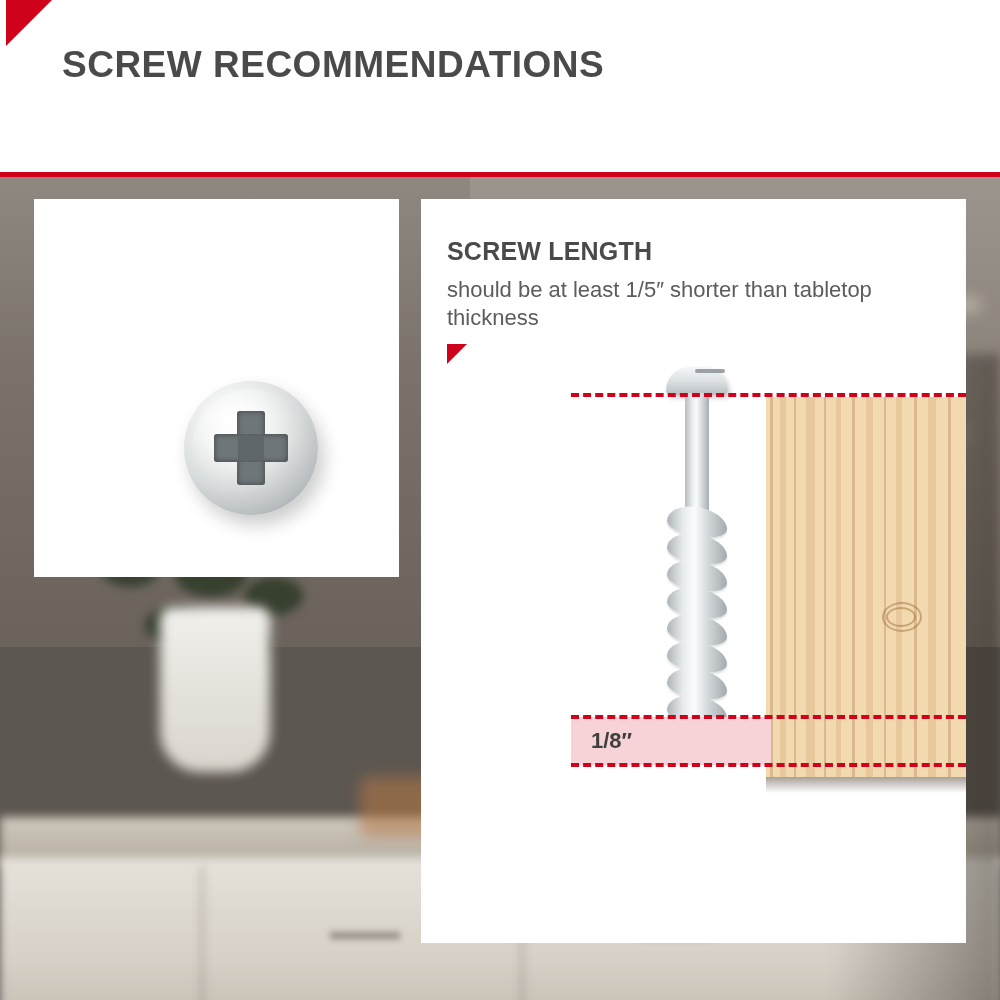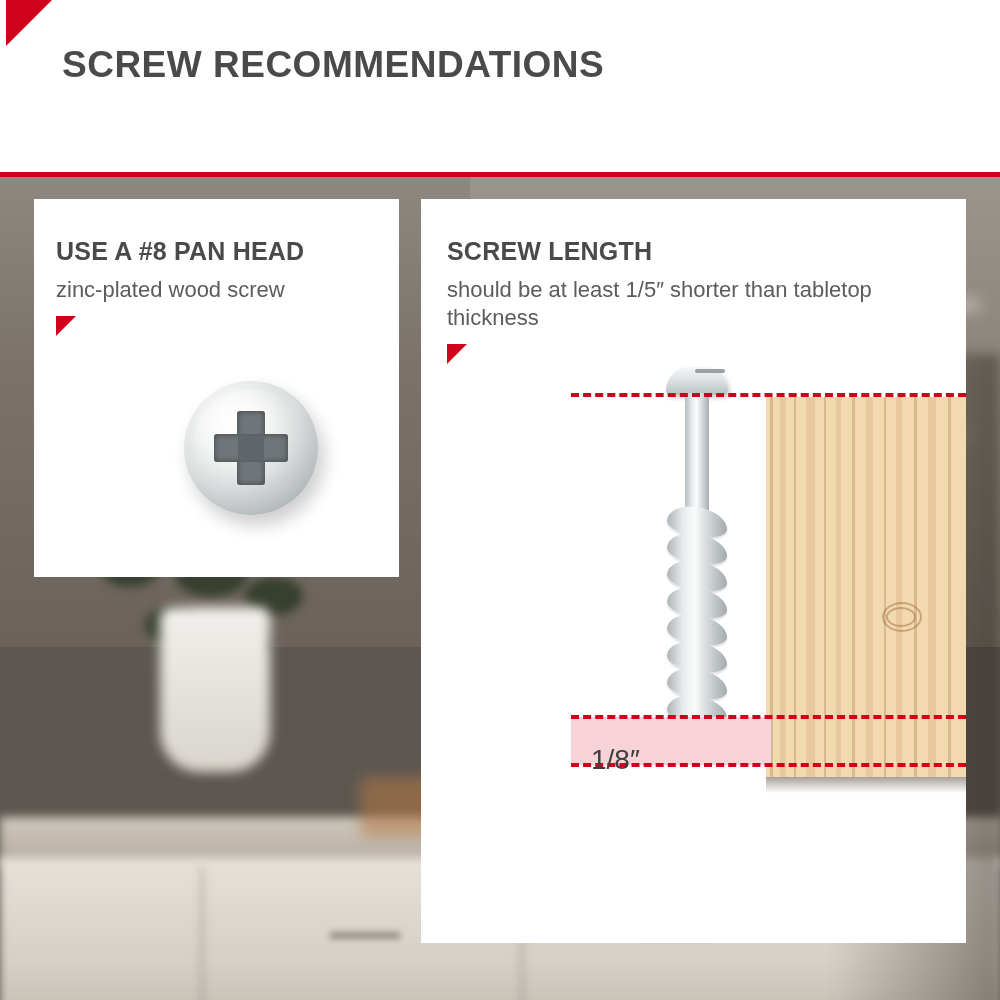--- a/index.html
+++ b/index.html
@@ -292,24 +292,23 @@
   }
   .gap-band {
     position: absolute;
     left: 150px; top: 368px;
     width: 200px; height: 48px;
     background: #f7d2d6;
   }
   .gap-label {
     position: absolute;
     left: 170px; top: 379px;
-    font-size: 28px;
-    font-weight: normal;
+    font-size: 22px;
+    font-weight: bold;
     color: #3f3f3f;
-    margin-top: 16px;
   }
 
   
   .screw {
     position: absolute;
     left: 232px; top: 18px;
     width: 90px; height: 400px;
   }
   .screw-cap {
     position: absolute;
@@ -391,25 +390,20 @@
     <div class="ph-darkright"></div>
   </div>
 
   <div class="header">
     <div class="corner-wedge"></div>
     <div class="title-main">SCREW RECOMMENDATIONS</div>
   </div>
   <div class="header-rule"></div>
 
   <div class="card card-left">
-    <div class="left-text">
-      <div class="card-h1">USE A #8 PAN HEAD</div>
-      <div class="card-h2" style="margin-top:10px;">zinc-plated wood screw</div>
-      <div class="tri-accent"></div>
-    </div>
 
     <div class="screwhead-wrap">
       <div class="screwhead"></div>
       <div class="cross-v"></div>
       <div class="cross-h"></div>
       <div class="cross-center"></div>
     </div>
   </div>
 
   <div class="card card-right">

